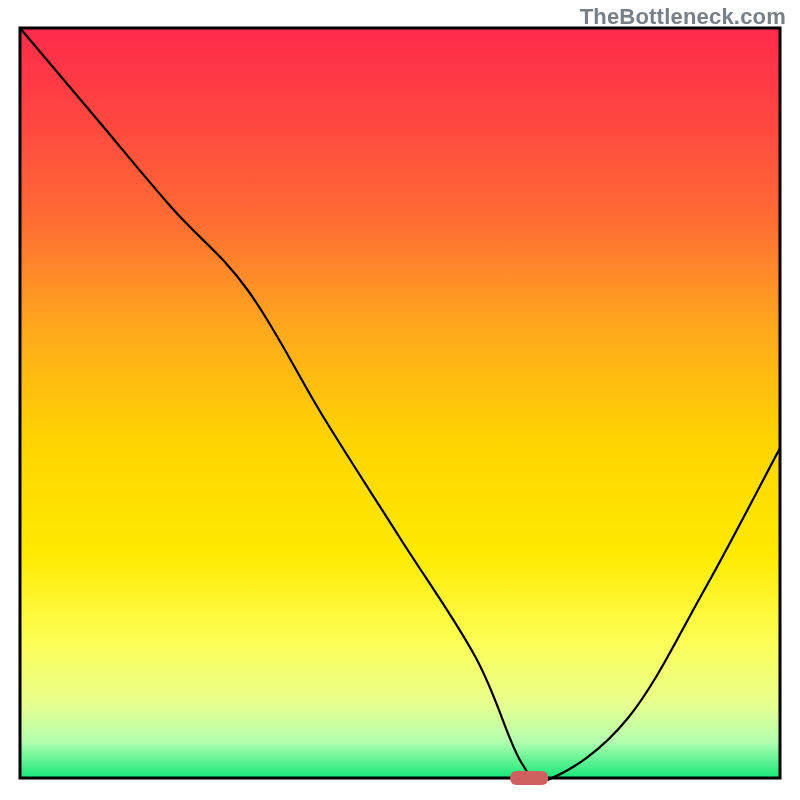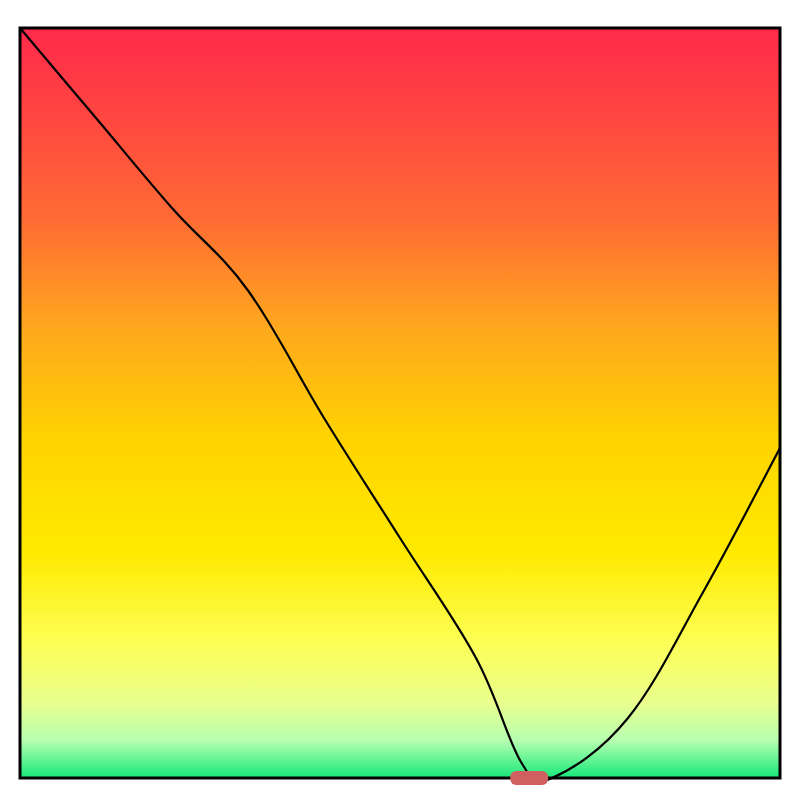--- a/index.html
+++ b/index.html
@@ -25,20 +25,21 @@
     letter-spacing: 0.2px;
   }
   svg {
     display: block;
   }
 </style>
 </head>
 <body>
 
 <div class="container">
+  <div class="watermark">TheBottleneck.com</div>
   <svg id="chart-svg" width="800" height="800" viewBox="0 0 800 800">
     <defs>
       <linearGradient id="bg-grad" x1="0" y1="0" x2="0" y2="1">
           <stop offset="0%" stop-color="#ff2a4b"></stop>
           <stop offset="12%" stop-color="#ff4640"></stop>
           <stop offset="25%" stop-color="#ff6a34"></stop>
           <stop offset="40%" stop-color="#ffa81e"></stop>
           <stop offset="55.00000000000001%" stop-color="#ffd400"></stop>
           <stop offset="70%" stop-color="#ffea00"></stop>
           <stop offset="82%" stop-color="#fcff56"></stop>

